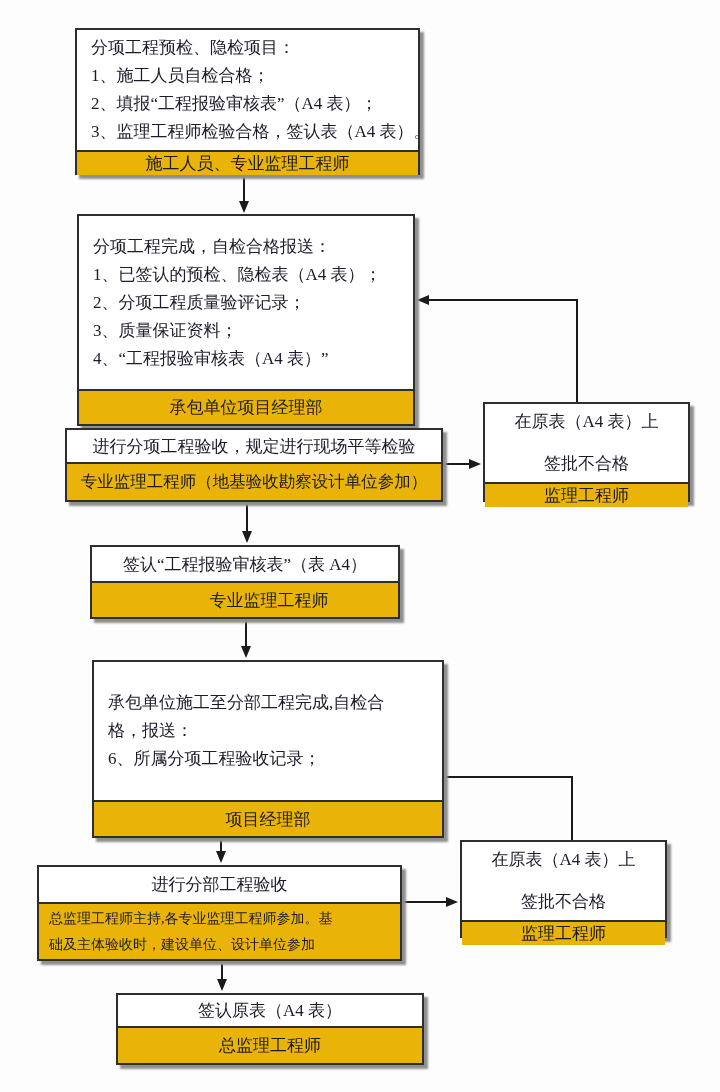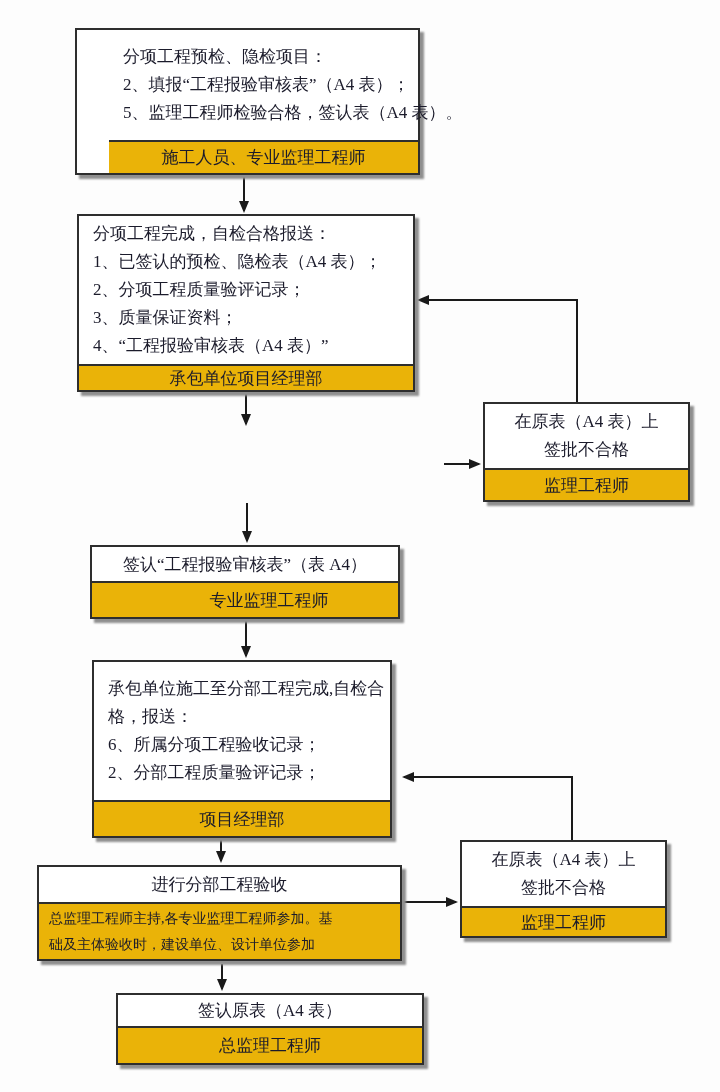--- a/index.html
+++ b/index.html
@@ -36,20 +36,21 @@
     padding:4px 10px 4px 14px;
   }
   .content .line{
     line-height:28px;
     white-space:nowrap;
   }
   .content.centered{
     align-items:center;
     text-align:center;
     padding:4px 6px;
+    gap:14px;
   }
   .footer{
     box-sizing:border-box;
     border-top:2px solid #2e2e2e;
     background:#eab308;
     display:flex;
     flex-direction:column;
     align-items:center;
     justify-content:center;
     text-align:center;
@@ -78,60 +79,64 @@
     <path d="M247,503 L247,541" stroke="#1a1a1a" stroke-width="2" fill="none" marker-end="url(#ah)"></path>
     <path d="M246,620 L246,656" stroke="#1a1a1a" stroke-width="2" fill="none" marker-end="url(#ah)"></path>
     <path d="M221,839 L221,861" stroke="#1a1a1a" stroke-width="2" fill="none" marker-end="url(#ah)"></path>
     <path d="M222,964 L222,989" stroke="#1a1a1a" stroke-width="2" fill="none" marker-end="url(#ah)"></path>
     <path d="M444,464 L479,464" stroke="#1a1a1a" stroke-width="2" fill="none" marker-end="url(#ah)"></path>
     <path d="M577,402 L577,300 L419,300" stroke="#1a1a1a" stroke-width="2" fill="none" marker-end="url(#ah)"></path>
     <path d="M403,902 L456,902" stroke="#1a1a1a" stroke-width="2" fill="none" marker-end="url(#ah)"></path>
     <path d="M572,840 L572,777 L404,777" stroke="#1a1a1a" stroke-width="2" fill="none" marker-end="url(#ah)"></path>
   </svg>
 
-  <div class="box" style="left:75px;top:28px;width:345px;height:147px;padding-left:32px;">
+  <div class="box" style="left:75px;top:28px;width:345px;height:147px;">
     <div class="content">
       <div class="line">分项工程预检、隐检项目：</div>
+      <div class="line">1、施工人员自检合格；</div>
       <div class="line">2、填报“工程报验审核表”（A4 表）；</div>
-      <div class="line">5、监理工程师检验合格，签认表（A4 表）。</div>
+      <div class="line">3、监理工程师检验合格，签认表（A4 表）。</div>
     </div>
     <div class="footer" style="height:33px;">施工人员、专业监理工程师</div>
   </div>
 
-  <div class="box" style="left:77px;top:214px;width:338px;height:178px;">
+  <div class="box" style="left:77px;top:214px;width:338px;height:212px;">
     <div class="content">
       <div class="line">分项工程完成，自检合格报送：</div>
       <div class="line">1、已签认的预检、隐检表（A4 表）；</div>
       <div class="line">2、分项工程质量验评记录；</div>
       <div class="line">3、质量保证资料；</div>
       <div class="line">4、“工程报验审核表（A4 表）”</div>
     </div>
     <div class="footer" style="height:35px;">承包单位项目经理部</div>
   </div>
 
+  <div class="box" style="left:65px;top:428px;width:378px;height:74px;">
+    <div class="content centered">进行分项工程验收，规定进行现场平等检验</div>
+    <div class="footer" style="height:38px;font-size:16.5px;">专业监理工程师（地基验收勘察设计单位参加）</div>
+  </div>
 
   <div class="box" style="left:483px;top:402px;width:207px;height:100px;">
     <div class="content centered">
       <div class="line">在原表（A4 表）上</div>
       <div class="line">签批不合格</div>
     </div>
     <div class="footer" style="height:39px;">监理工程师</div>
   </div>
 
   <div class="box" style="left:90px;top:545px;width:310px;height:74px;">
     <div class="content centered">签认“工程报验审核表”（表 A4）</div>
     <div class="footer" style="height:36px;padding-left:48px;">专业监理工程师</div>
   </div>
 
-  <div class="box" style="left:92px;top:660px;width:300px;height:178px;">
+  <div class="box" style="left:92px;top:660px;width:352px;height:178px;">
     <div class="content">
       <div class="line">承包单位施工至分部工程完成,自检合</div>
       <div class="line">格，报送：</div>
       <div class="line">6、所属分项工程验收记录；</div>
-      <div class="line">2、分部工程质量验评记录；</div>
     </div>
     <div class="footer" style="height:36px;">项目经理部</div>
   </div>
 
   <div class="box" style="left:37px;top:865px;width:365px;height:96px;">
     <div class="content centered">进行分部工程验收</div>
     <div class="footer left-align" style="height:57px;font-size:14px;">
       <div class="fline">总监理工程师主持,各专业监理工程师参加。基</div>
       <div class="fline">础及主体验收时，建设单位、设计单位参加</div>
     </div>

